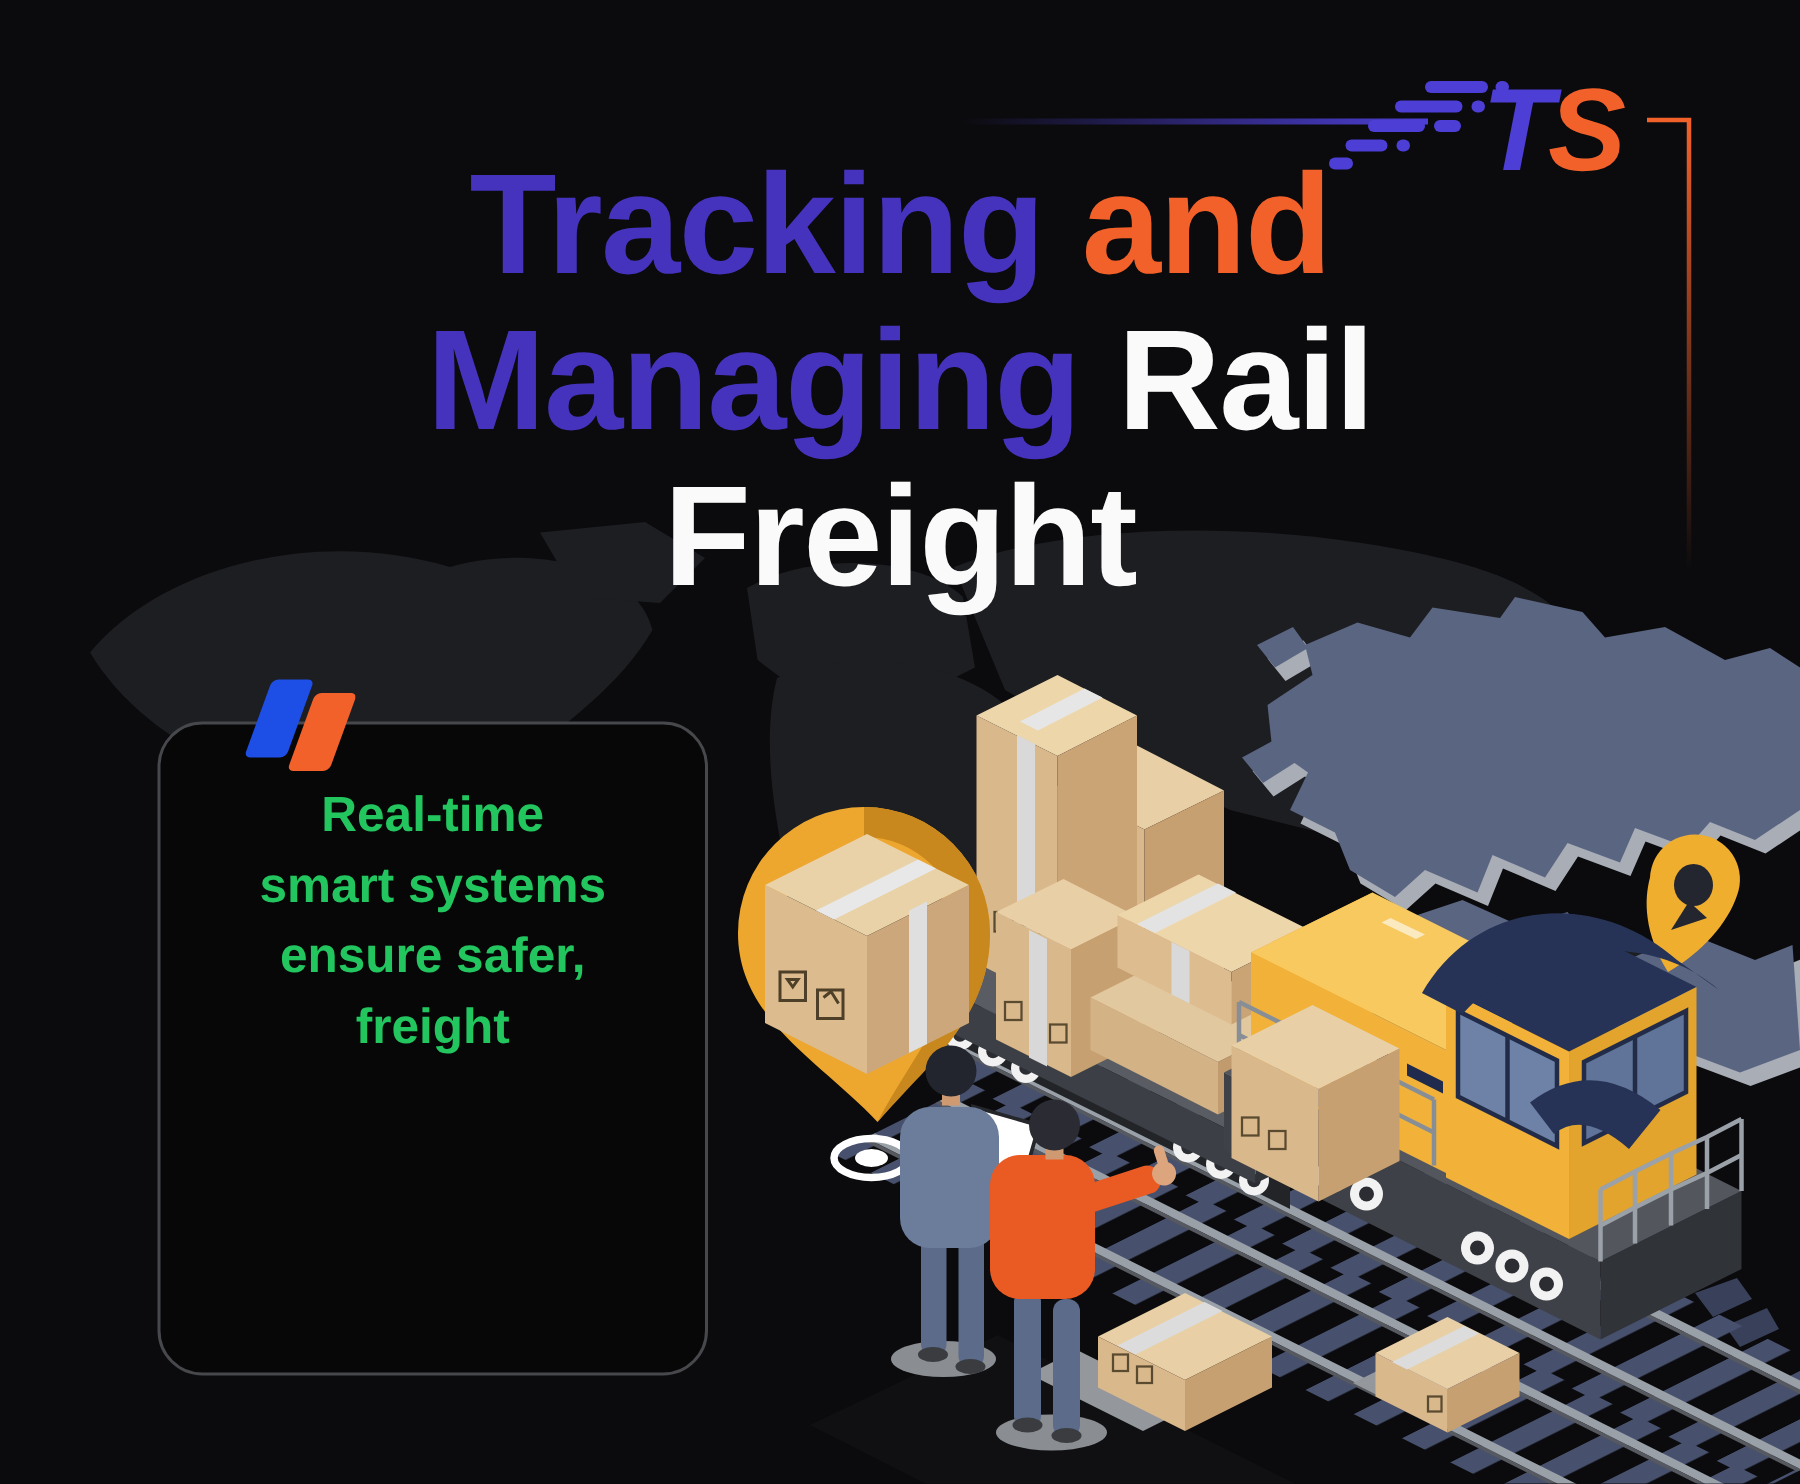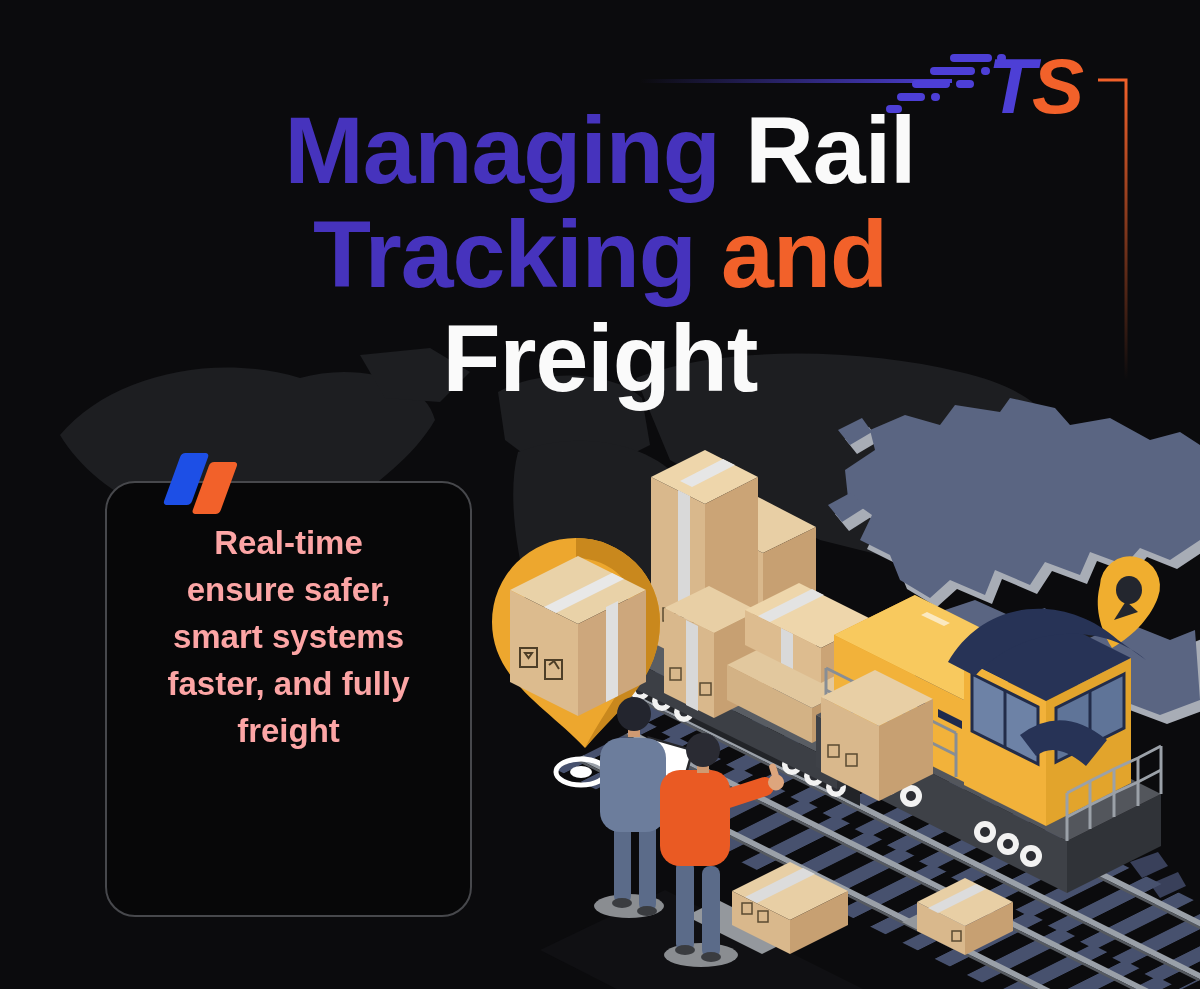--- a/index.html
+++ b/index.html
@@ -10,21 +10,21 @@
   
   .title{position:absolute;top:98px;left:0;right:0;text-align:center;
          font-weight:bold;font-size:95px;line-height:104px;letter-spacing:-1px;z-index:5;}
   .title .ln{white-space:pre;}
   .t-purple{color:#4633bd;}
   .t-orange{color:#f2612a;}
   .t-white{color:#fafafa;}
   
   .card{position:absolute;left:105px;top:481px;width:363px;height:432px;
         border:2px solid #47484c;border-radius:30px;background:#070708;z-index:6;}
-  .card-text{margin-top:36px;text-align:center;color:#fca5a5;
+  .card-text{margin-top:36px;text-align:center;color:#22c55e;
              font-weight:bold;font-size:33px;line-height:47px;}
   .card-text div{white-space:nowrap;}
   .card-icon{position:absolute;left:44px;top:-34px;width:86px;height:70px;z-index:7;}
   
   .logo{position:absolute;left:0;top:0;width:1200px;height:420px;z-index:4;pointer-events:none;}
 </style>
 </head>
 <body>
 
 <div class="stage">
@@ -319,32 +319,31 @@
       <rect x="956" y="80" width="18" height="8" rx="4"></rect>
     <rect x="897" y="93" width="28" height="8" rx="4"></rect>
       <rect x="931" y="93" width="9" height="8" rx="4"></rect>
     <rect x="886" y="105" width="16" height="8" rx="4"></rect>
   </g>
   <text x="988" y="113" font-family="Liberation Sans, sans-serif" font-size="78" font-weight="bold" font-style="italic" fill="#4d3fd6">T</text>
   <text x="1032" y="113" font-family="Liberation Sans, sans-serif" font-size="78" font-weight="bold" font-style="italic" fill="#f2612a">S</text>
 </svg>
 
 <div class="title">
+  <div class="ln"><span class="t-purple">Tracking</span><span class="t-orange"> and</span></div>
   <div class="ln"><span class="t-purple">Managing</span><span class="t-white"> Rail</span></div>
-  <div class="ln"><span class="t-purple">Tracking</span><span class="t-orange"> and</span></div>
   <div class="ln"><span class="t-white">Freight</span></div>
 </div>
 
 <div class="card">
   <svg class="card-icon" viewBox="0 0 86 70">
     <g transform="skewX(-20) translate(24,0)">
       <rect x="8" y="4" width="28" height="52" rx="4" fill="#1d4fe6"></rect>
       <rect x="40" y="13" width="28" height="52" rx="4" fill="#f2612a"></rect>
     </g>
   </svg>
   <div class="card-text">
     <div>Real-time</div>
+    <div>smart systems</div>
     <div>ensure safer,</div>
-    <div>smart systems</div>
-    <div>faster, and fully</div>
     <div>freight</div>
   </div>
 </div>
 
 </body></html>

